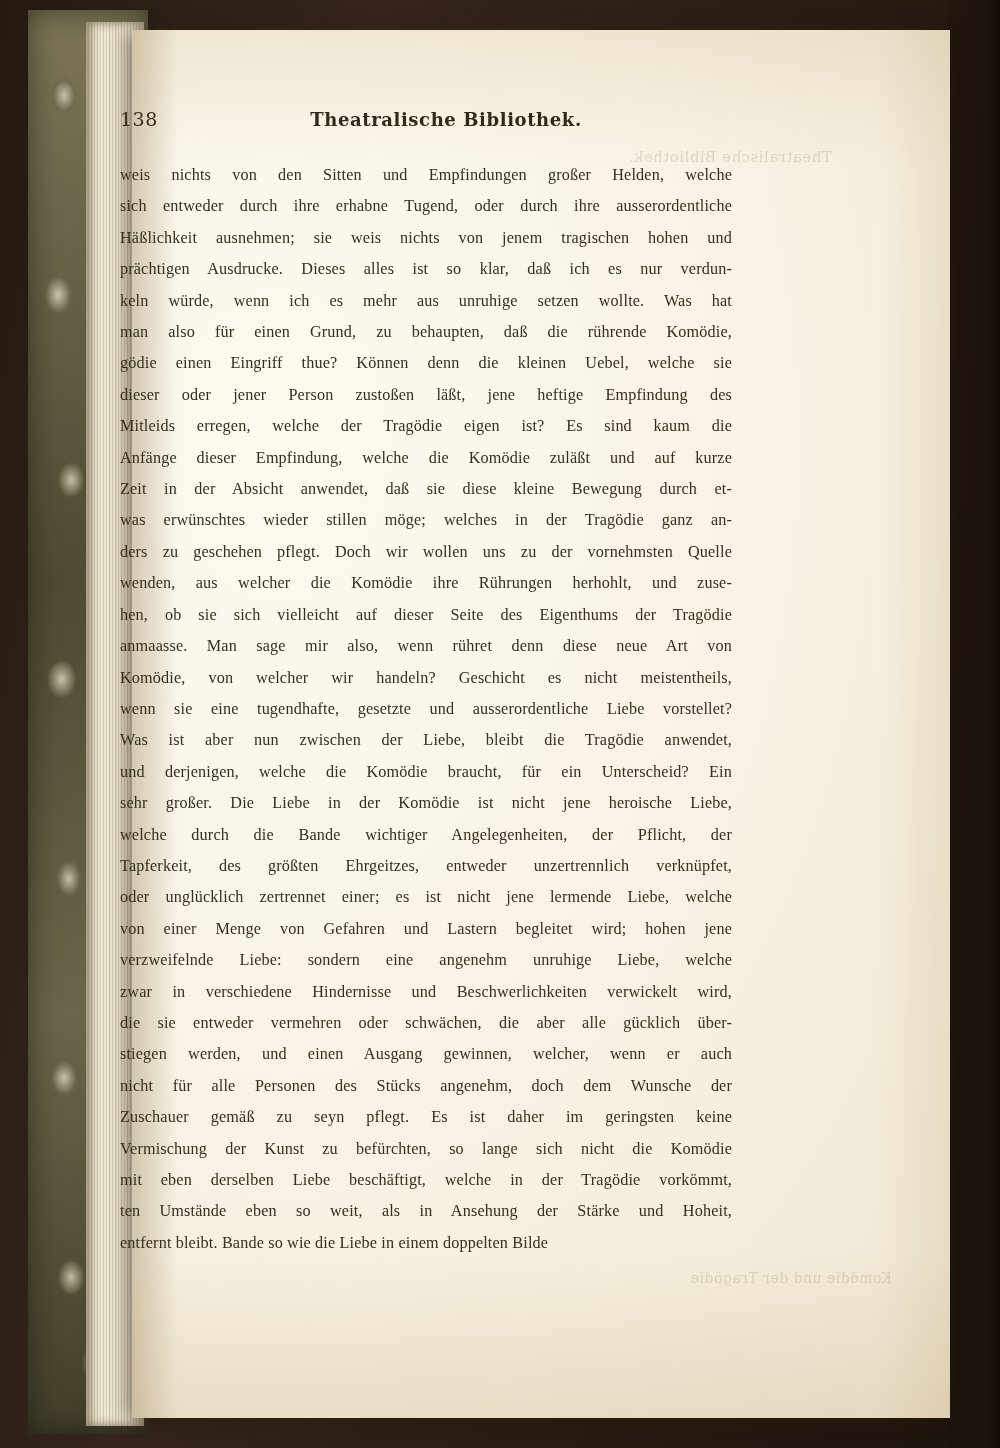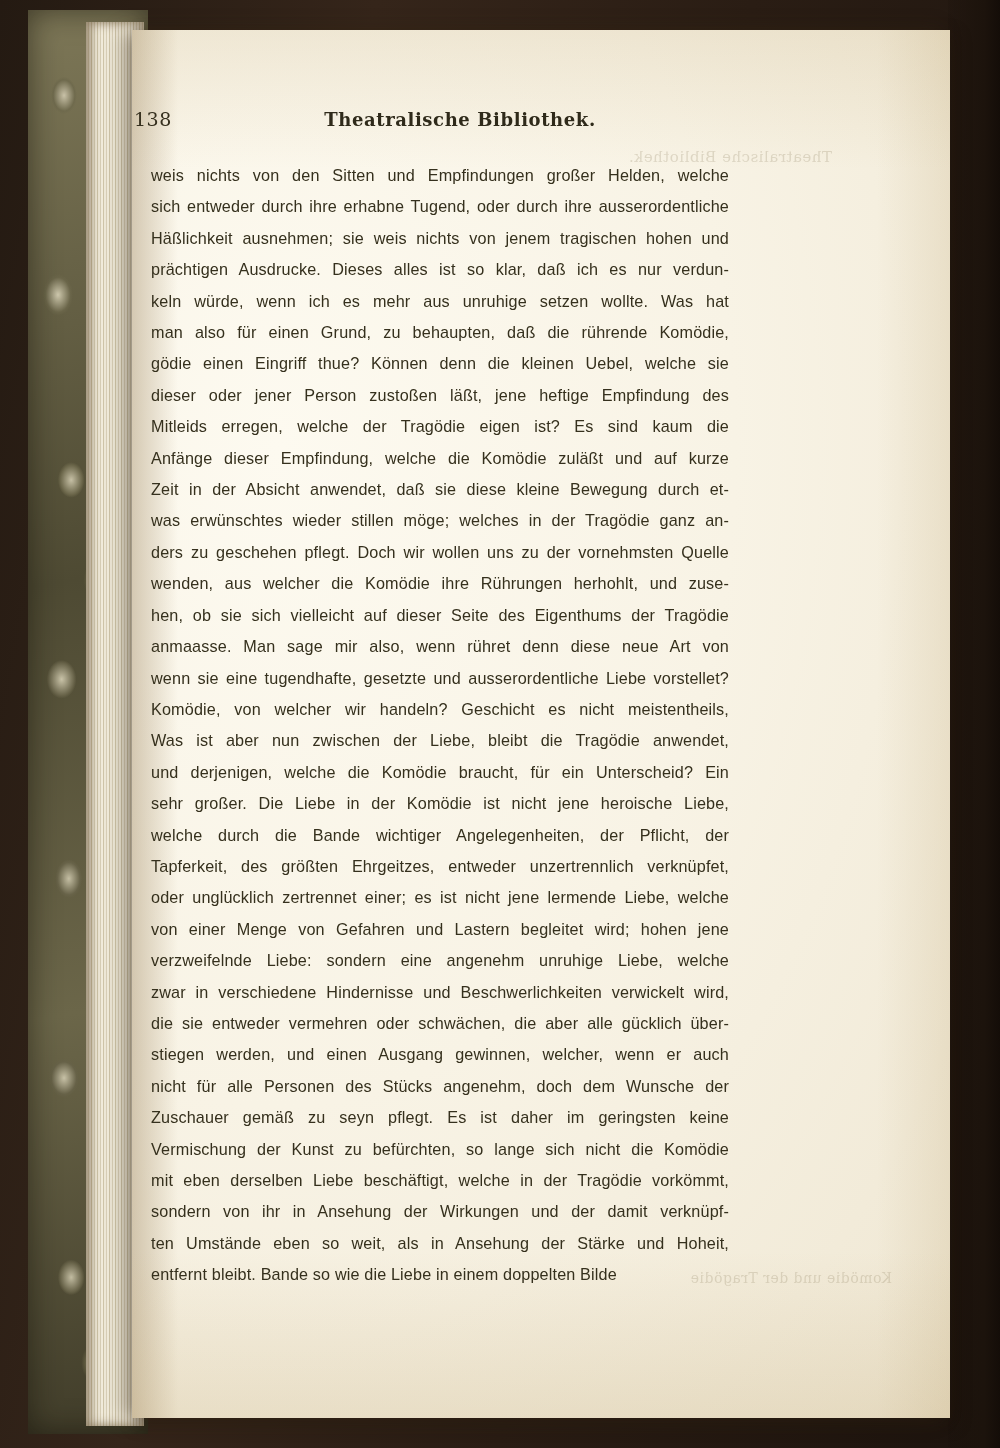--- a/index.html
+++ b/index.html
@@ -128,21 +128,21 @@
   }
   .showthrough.two {
     top: 1240px;
     left: 180px;
     font-size: 14px;
   }
 
   
   .textblock {
     position: absolute;
-    left: 134px;
+    left: 120px;
     top: 108px;
     width: 612px;
   }
   .head-row {
     display: flex;
     align-items: baseline;
     margin-bottom: 30px;
   }
   .folio {
     font-family: "DejaVu Serif", serif;
@@ -155,22 +155,22 @@
     flex: 1;
     text-align: center;
     font-family: "DejaVu Serif", serif;
     font-weight: bold;
     font-size: 18px;
     color: #2f2a1a;
     letter-spacing: 0.6px;
     padding-right: 60px;
   }
   .body-text p {
-    margin: 17px;
-    font-family: Liberation Sans, sans-serif;
+    margin: 0;
+    font-family: Liberation Serif, serif;
     font-size: 16.2px;
     line-height: 31.4px;
     color: #35301d;
     text-align: justify;
     text-justify: inter-word;
     letter-spacing: 0.15px;
     -webkit-font-smoothing: antialiased;
   }
   .body-text p .ln {
     display: block;
@@ -223,36 +223,35 @@
           <span class="ln">gödie einen Eingriff thue? Können denn die kleinen Uebel, welche sie</span>
           <span class="ln">dieser oder jener Person zustoßen läßt, jene heftige Empfindung des</span>
           <span class="ln">Mitleids erregen, welche der Tragödie eigen ist? Es sind kaum die</span>
           <span class="ln">Anfänge dieser Empfindung, welche die Komödie zuläßt und auf kurze</span>
           <span class="ln">Zeit in der Absicht anwendet, daß sie diese kleine Bewegung durch et-</span>
           <span class="ln">was erwünschtes wieder stillen möge; welches in der Tragödie ganz an-</span>
           <span class="ln">ders zu geschehen pflegt. Doch wir wollen uns zu der vornehmsten Quelle</span>
           <span class="ln">wenden, aus welcher die Komödie ihre Rührungen herhohlt, und zuse-</span>
           <span class="ln">hen, ob sie sich vielleicht auf dieser Seite des Eigenthums der Tragödie</span>
           <span class="ln">anmaasse.  Man sage mir also, wenn rühret denn diese neue Art von</span>
+          <span class="ln">Komödie, von welcher wir handeln?  Geschicht es nicht meistentheils,</span>
           <span class="ln">wenn sie eine tugendhafte, gesetzte und ausserordentliche Liebe vorstellet?</span>
-          <span class="ln">Komödie, von welcher wir handeln?  Geschicht es nicht meistentheils,</span>
           <span class="ln">Was ist aber nun zwischen der Liebe, bleibt die Tragödie anwendet,</span>
           <span class="ln">und derjenigen, welche die Komödie braucht, für ein Unterscheid?  Ein</span>
           <span class="ln">sehr großer.   Die Liebe in der Komödie ist nicht jene heroische Liebe,</span>
           <span class="ln">welche durch die Bande wichtiger Angelegenheiten, der Pflicht, der</span>
           <span class="ln">Tapferkeit, des größten Ehrgeitzes, entweder unzertrennlich verknüpfet,</span>
           <span class="ln">oder unglücklich zertrennet einer; es ist nicht jene lermende Liebe, welche</span>
           <span class="ln">von einer Menge von Gefahren und Lastern begleitet wird; hohen jene</span>
           <span class="ln">verzweifelnde Liebe: sondern eine angenehm unruhige Liebe, welche</span>
           <span class="ln">zwar in verschiedene Hindernisse und Beschwerlichkeiten verwickelt wird,</span>
           <span class="ln">die sie entweder vermehren oder schwächen, die aber alle gücklich über-</span>
           <span class="ln">stiegen werden, und einen Ausgang gewinnen, welcher, wenn er auch</span>
           <span class="ln">nicht für alle Personen des Stücks angenehm, doch dem Wunsche der</span>
           <span class="ln">Zuschauer gemäß zu seyn pflegt.  Es ist daher im geringsten keine</span>
           <span class="ln">Vermischung der Kunst zu befürchten, so lange sich nicht die Komödie</span>
           <span class="ln">mit eben derselben Liebe beschäftigt, welche in der Tragödie vorkömmt,</span>
-          <span class="ln">sondern von ihr in Ansehung der Wirkungen und der damit verknüpf-</span>
           <span class="ln">ten Umstände eben so weit, als in Ansehung der Stärke und Hoheit,</span>
           <span class="ln last">entfernt bleibt.  Bande so wie die Liebe in einem doppelten Bilde</span>
         </p>
     </div>
   </div>
 </div>
 
 </body></html>

